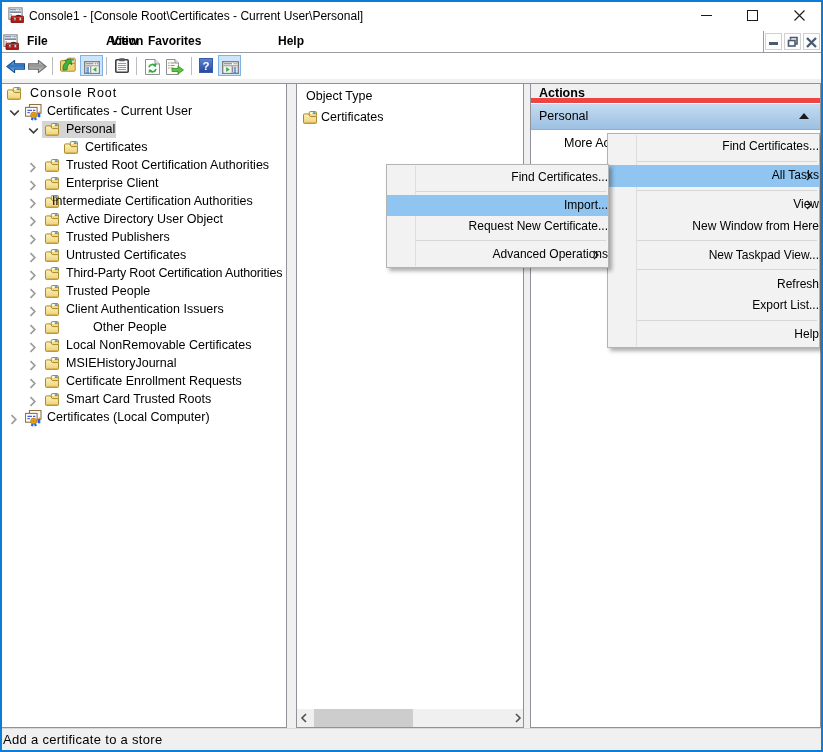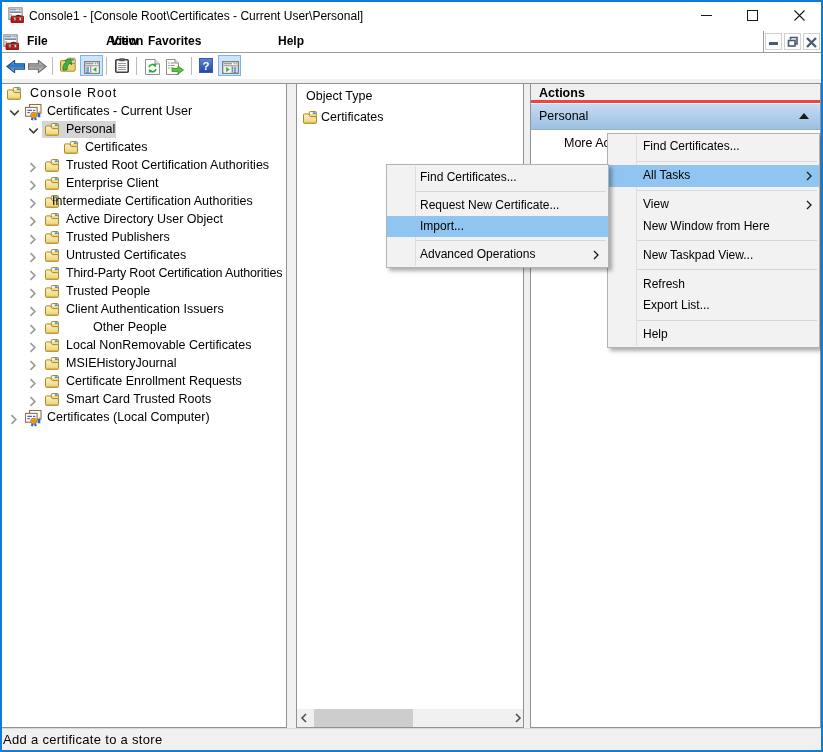--- a/index.html
+++ b/index.html
@@ -18,29 +18,29 @@
   .tsep{top:57px;width:1px;height:18px;background:#bcbcbc;}
   .tbtn{top:55px;width:23px;height:21px;background:#cce5fb;border:1px solid #7eb3e7;box-sizing:border-box;}
   
   #contentbg{left:0;top:79px;width:823px;height:650px;background:#f0f0f0;}
   #topline{left:0;top:83px;width:823px;height:1px;background:#8f9399;}
   .pane{background:#fff;border:1px solid #8f9399;box-sizing:border-box;}
   #lpane{left:2px;top:83px;width:285px;height:645px;border-left:none;}
   #mpane{left:296px;top:83px;width:228px;height:645px;}
   #rpane{left:530px;top:83px;width:291px;height:645px;background:#fff;}
   
-  #acthead{left:531px;top:84px;width:289px;height:19px;background:#f0f0f0;border-bottom:3px solid #ef4444;
+  #acthead{left:531px;top:84px;width:289px;height:19px;background:#f0f0f0;border-bottom:5px solid #ef4444;
            font-weight:bold;line-height:19px;padding-left:8px;box-sizing:border-box;}
   #pbar{left:531px;top:104px;width:289px;height:26px;background:linear-gradient(#c5dbf1,#9cc0e2);line-height:25px;padding-left:8px;box-sizing:border-box;border-bottom:1px solid #8fb0cf;}
   #moreact{left:564px;top:131px;height:25px;line-height:25px;}
   
   #hscroll{left:297px;top:709px;width:226px;height:18px;background:#f0f0f0;}
   #hthumb{left:314px;top:709px;width:99px;height:18px;background:#cdcdcd;}
   
-  .menu{background:#f2f2f2;border:1px solid #b3b3b3;box-sizing:border-box;box-shadow:3px 3px 4px rgba(0,0,0,0.32);}
+  .menu{background:#f2f2f2;border:1px solid #b3b3b3;box-sizing:border-box;box-shadow:3px 3px 4px rgba(0,0,0,0.32);text-align:right;}
   #menu1{left:386px;top:164px;width:223px;height:104px;z-index:11;padding-top:2px;}
   #menu2{left:607px;top:133px;width:213px;height:215px;z-index:10;padding-top:2px;}
   .mi{position:relative;padding-left:33px;line-height:21px;height:21px;white-space:nowrap;font-size:12px;}
   #menu2 .mi{height:21.5px;line-height:21.5px;padding-left:35px;}
   .msep{height:1px;background:#d7d7d7;margin:3px 2px 3px 28px;}
   #menu2 .msep{margin-top:3.25px;margin-bottom:3.25px;}
   .hi{background:#8fc5f0;}
   .gutter{position:absolute;top:1px;bottom:1px;width:1px;background:#dedede;z-index:0;}
   .subarr{position:absolute;top:6px;}
   
@@ -578,22 +578,22 @@
   <div class="mi">Refresh</div>
   <div class="mi">Export List...</div>
   <div class="msep"></div>
   <div class="mi">Help</div>
 </div>
 
 <div class="abs menu" id="menu1">
   <div class="gutter" style="left:28px;"></div>
   <div class="mi">Find Certificates...</div>
   <div class="msep"></div>
+  <div class="mi hi">Import...</div>
   <div class="mi">Request New Certificate...</div>
-  <div class="mi hi">Import...</div>
   <div class="msep"></div>
   <div class="mi">Advanced Operations<svg class="subarr" width="6" height="10" style="left:206px;">
         <path d="M1,1 L5,5 L1,9" fill="none" stroke="#1a1a1a" stroke-width="1.3"></path>
       </svg></div>
 </div>
 
 <div class="abs" id="statusline"></div>
 <div class="abs" id="status">Add a certificate to a store</div>
 
 <div class="abs" id="frame"></div>

